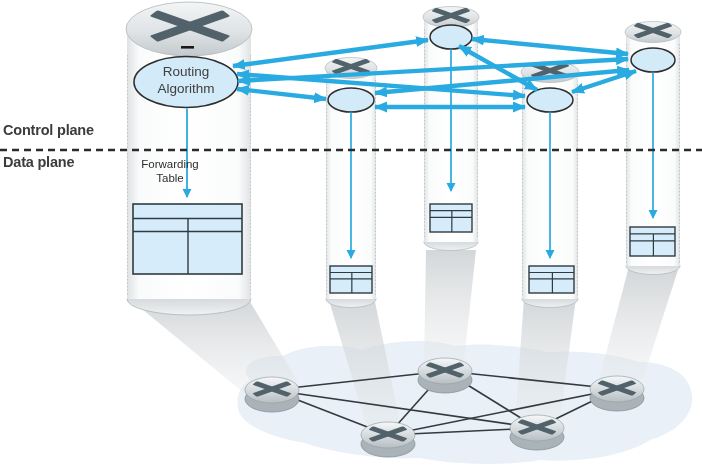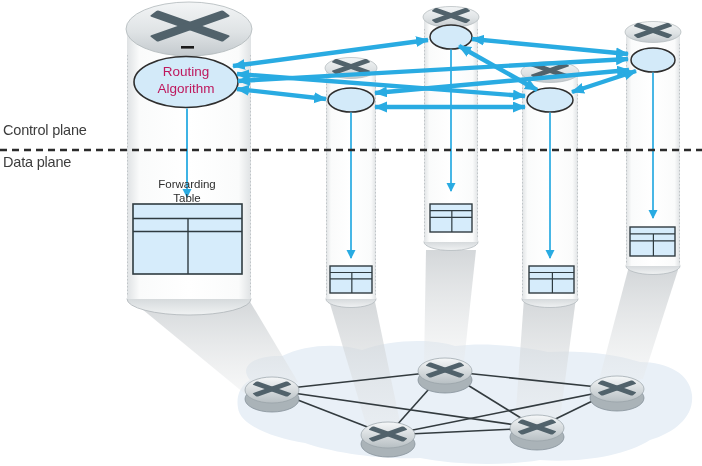--- a/index.html
+++ b/index.html
@@ -1,26 +1,26 @@
 <!DOCTYPE html>
 <html><head>
 <meta charset="utf-8">
 <style>
   html,body{margin:0;padding:0;background:#ffffff;}
   .stage{position:relative;width:702px;height:466px;background:#ffffff;overflow:hidden;
          font-family:"Liberation Sans", sans-serif;}
   .stage svg{position:absolute;left:0;top:0;}
-  .plane-label{position:absolute;left:3px;font-size:14.5px;font-weight:normal;color:#3c3c3c;
+  .plane-label{position:absolute;left:3px;font-size:14.5px;font-weight:bold;color:#3c3c3c;
                letter-spacing:-0.2px;}
   #control-label{top:122px;}
   #data-label{top:154px;}
   .ra-label{position:absolute;left:134px;top:63px;width:104px;text-align:center;
-            font-size:13.5px;line-height:17px;color:#be185d;}
-  .ft-label{position:absolute;left:145px;top:158px;width:84px;text-align:center;
-            font-size:11.5px;line-height:13.5px;color:#2e2e2e;margin-top:20px;}
+            font-size:13.5px;line-height:17px;color:#404040;}
+  .ft-label{position:absolute;left:128px;top:158px;width:84px;text-align:center;
+            font-size:11.5px;line-height:13.5px;color:#2e2e2e;}
 </style>
 </head>
 <body>
 
 <div class="stage">
 
 <svg width="702" height="466" viewBox="0 0 702 466">
   <defs>
     <linearGradient id="bodyGrad" x1="0" y1="0" x2="1" y2="0">
       <stop offset="0" stop-color="#dfe2e4"></stop>

